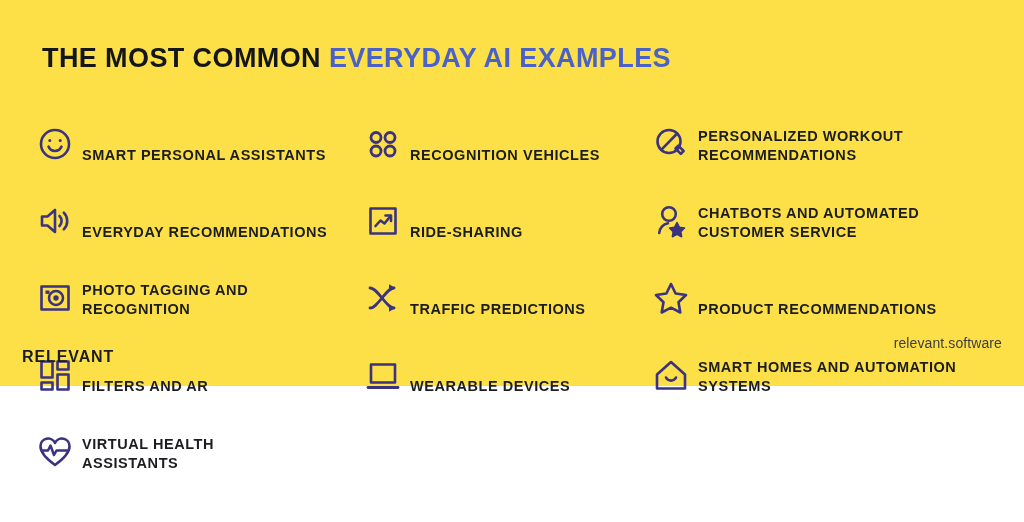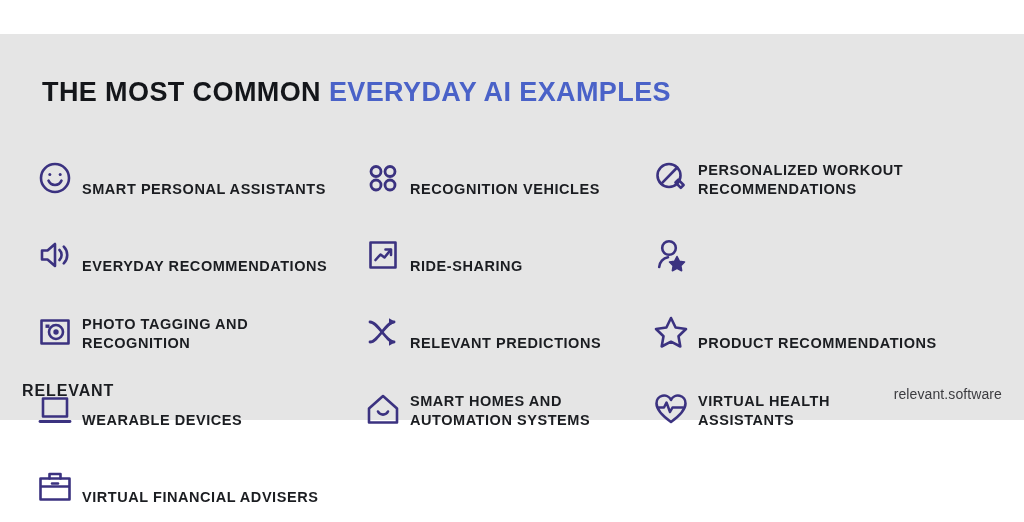--- a/index.html
+++ b/index.html
@@ -16,22 +16,21 @@
     overflow: hidden;
     position: relative;
   }
 
   .infographic {
     width: 1024px;
     height: 386px;
     box-sizing: border-box;
     padding: 0;
     position: relative;
-    background: #e5e5e5;
-    margin-top: 34px;
+    background: #fde047;
   }
 
   
   .heading {
     position: absolute;
     left: 42px;
     top: 26px;
     font-size: 27px;
     font-weight: 700;
     letter-spacing: 0.4px;
@@ -96,21 +95,21 @@
     left: 22px;
     bottom: 20px;
     font-size: 16px;
     font-weight: 700;
     letter-spacing: 0.9px;
     color: #1b1d21;
   }
   .footer-site {
     position: absolute;
     right: 22px;
-    bottom: 18px;
+    bottom: 35px;
     font-size: 14px;
     font-weight: 400;
     letter-spacing: 0.1px;
     color: #3c3c40;
   }
 </style>
 </head>
 <body>
 
 <div class="infographic">
@@ -179,20 +178,21 @@
     </div>
 
     <div class="item col3">
       <span class="item-icon">
         <svg width="34" height="34" viewBox="0 0 34 34" fill="none" stroke="#3b3280" stroke-width="2.6" stroke-linejoin="round">
           <circle cx="15" cy="10" r="6.8"></circle>
           <path d="M5.2 29 A10.5 10.5 0 0 1 14 19.2" stroke-linecap="round"></path>
           <path d="M23 18.5 L25.3 23.2 L30.5 24 L26.8 27.6 L27.6 32.7 L23 30.3 L18.4 32.7 L19.2 27.6 L15.5 24 L20.7 23.2 Z" fill="#3b3280" stroke="#3b3280" stroke-width="1.6"></path>
         </svg>
       </span>
+      <span class="item-label">CHATBOTS AND AUTOMATED CUSTOMER SERVICE</span>
     </div>
 
     <div class="item col1">
       <span class="item-icon">
         <svg width="34" height="34" viewBox="0 0 34 34" fill="none" stroke="#3b3280" stroke-width="2.6" stroke-linejoin="round">
           <rect x="3.5" y="5.5" width="27" height="23"></rect>
           <circle cx="18" cy="17" r="7"></circle>
           <circle cx="18" cy="17" r="2.7" fill="#3b3280" stroke="none"></circle>
           <rect x="7.5" y="9.5" width="4" height="3.4" fill="#3b3280" stroke="none"></rect>
         </svg>
@@ -202,32 +202,43 @@
 
     <div class="item col2">
       <span class="item-icon">
         <svg width="34" height="34" viewBox="0 0 34 34" fill="none" stroke="#3b3280" stroke-width="2.8" stroke-linejoin="round">
           <path d="M4 7 C12 7 20 27 28 27" stroke-linecap="round"></path>
           <path d="M4 27 C12 27 20 7 28 7" stroke-linecap="round"></path>
           <path d="M23 3.2 L29.5 7 L23 10.8 Z" fill="#3b3280" stroke="none"></path>
           <path d="M23 23.2 L29.5 27 L23 30.8 Z" fill="#3b3280" stroke="none"></path>
         </svg>
       </span>
-      <span class="item-label">RELEVANT PREDICTIONS</span>
+      <span class="item-label">TRAFFIC PREDICTIONS</span>
     </div>
 
     <div class="item col3">
       <span class="item-icon">
         <svg width="34" height="34" viewBox="0 0 34 34" fill="none" stroke="#3b3280" stroke-width="2.6" stroke-linejoin="round">
           <path d="M17 3 L21.6 12.5 L32 14 L24.5 21.3 L26.3 31.5 L17 26.7 L7.7 31.5 L9.5 21.3 L2 14 L12.4 12.5 Z"></path>
         </svg>
       </span>
       <span class="item-label">PRODUCT RECOMMENDATIONS</span>
     </div>
 
+    <div class="item col1">
+      <span class="item-icon">
+        <svg width="34" height="34" viewBox="0 0 34 34" fill="none" stroke="#3b3280" stroke-width="2.6" stroke-linejoin="round">
+          <rect x="3.5" y="3.5" width="11" height="16"></rect>
+          <rect x="19.5" y="3.5" width="11" height="8"></rect>
+          <rect x="3.5" y="24.5" width="11" height="7"></rect>
+          <rect x="19.5" y="16.5" width="11" height="15"></rect>
+        </svg>
+      </span>
+      <span class="item-label">FILTERS AND AR</span>
+    </div>
 
     <div class="item col2">
       <span class="item-icon">
         <svg width="34" height="34" viewBox="0 0 34 34" fill="none" stroke="#3b3280" stroke-width="2.6" stroke-linejoin="round">
           <rect x="5" y="6.5" width="24" height="18"></rect>
           <path d="M2 29.5 H32" stroke-linecap="round" stroke-width="2.8"></path>
         </svg>
       </span>
       <span class="item-label">WEARABLE DEVICES</span>
     </div>
@@ -246,30 +257,19 @@
     <div class="item col2">
       <span class="item-icon">
         <svg width="34" height="34" viewBox="0 0 34 34" fill="none" stroke="#3b3280" stroke-width="2.6" stroke-linejoin="round">
           <path d="M17 30 C6 22 2.5 16.5 2.5 11.5 A7.6 7.6 0 0 1 17 8 A7.6 7.6 0 0 1 31.5 11.5 C31.5 16.5 28 22 17 30 Z"></path>
           <path d="M4.5 15.5 H10 L12.5 10.5 L16 20 L18.5 15.5 H29" stroke-linecap="round" stroke-width="2.5"></path>
         </svg>
       </span>
       <span class="item-label">VIRTUAL HEALTH ASSISTANTS</span>
     </div>
 
-    <div class="item col3">
-      <span class="item-icon">
-        <svg width="34" height="34" viewBox="0 0 34 34" fill="none" stroke="#3b3280" stroke-width="2.6" stroke-linejoin="round">
-          <rect x="2.5" y="9.5" width="29" height="21"></rect>
-          <path d="M11.5 9.5 V5 H22.5 V9.5" stroke-linecap="round"></path>
-          <path d="M2.5 17.5 H31.5" stroke-width="2.5"></path>
-          <path d="M14 14.5 H20" stroke-linecap="round" stroke-width="2.5"></path>
-        </svg>
-      </span>
-      <span class="item-label">VIRTUAL FINANCIAL ADVISERS</span>
-    </div>
 
   </div>
 
   <div class="footer-logo">RELEVANT</div>
   <div class="footer-site">relevant.software</div>
 
 </div>
 
 </body></html>

